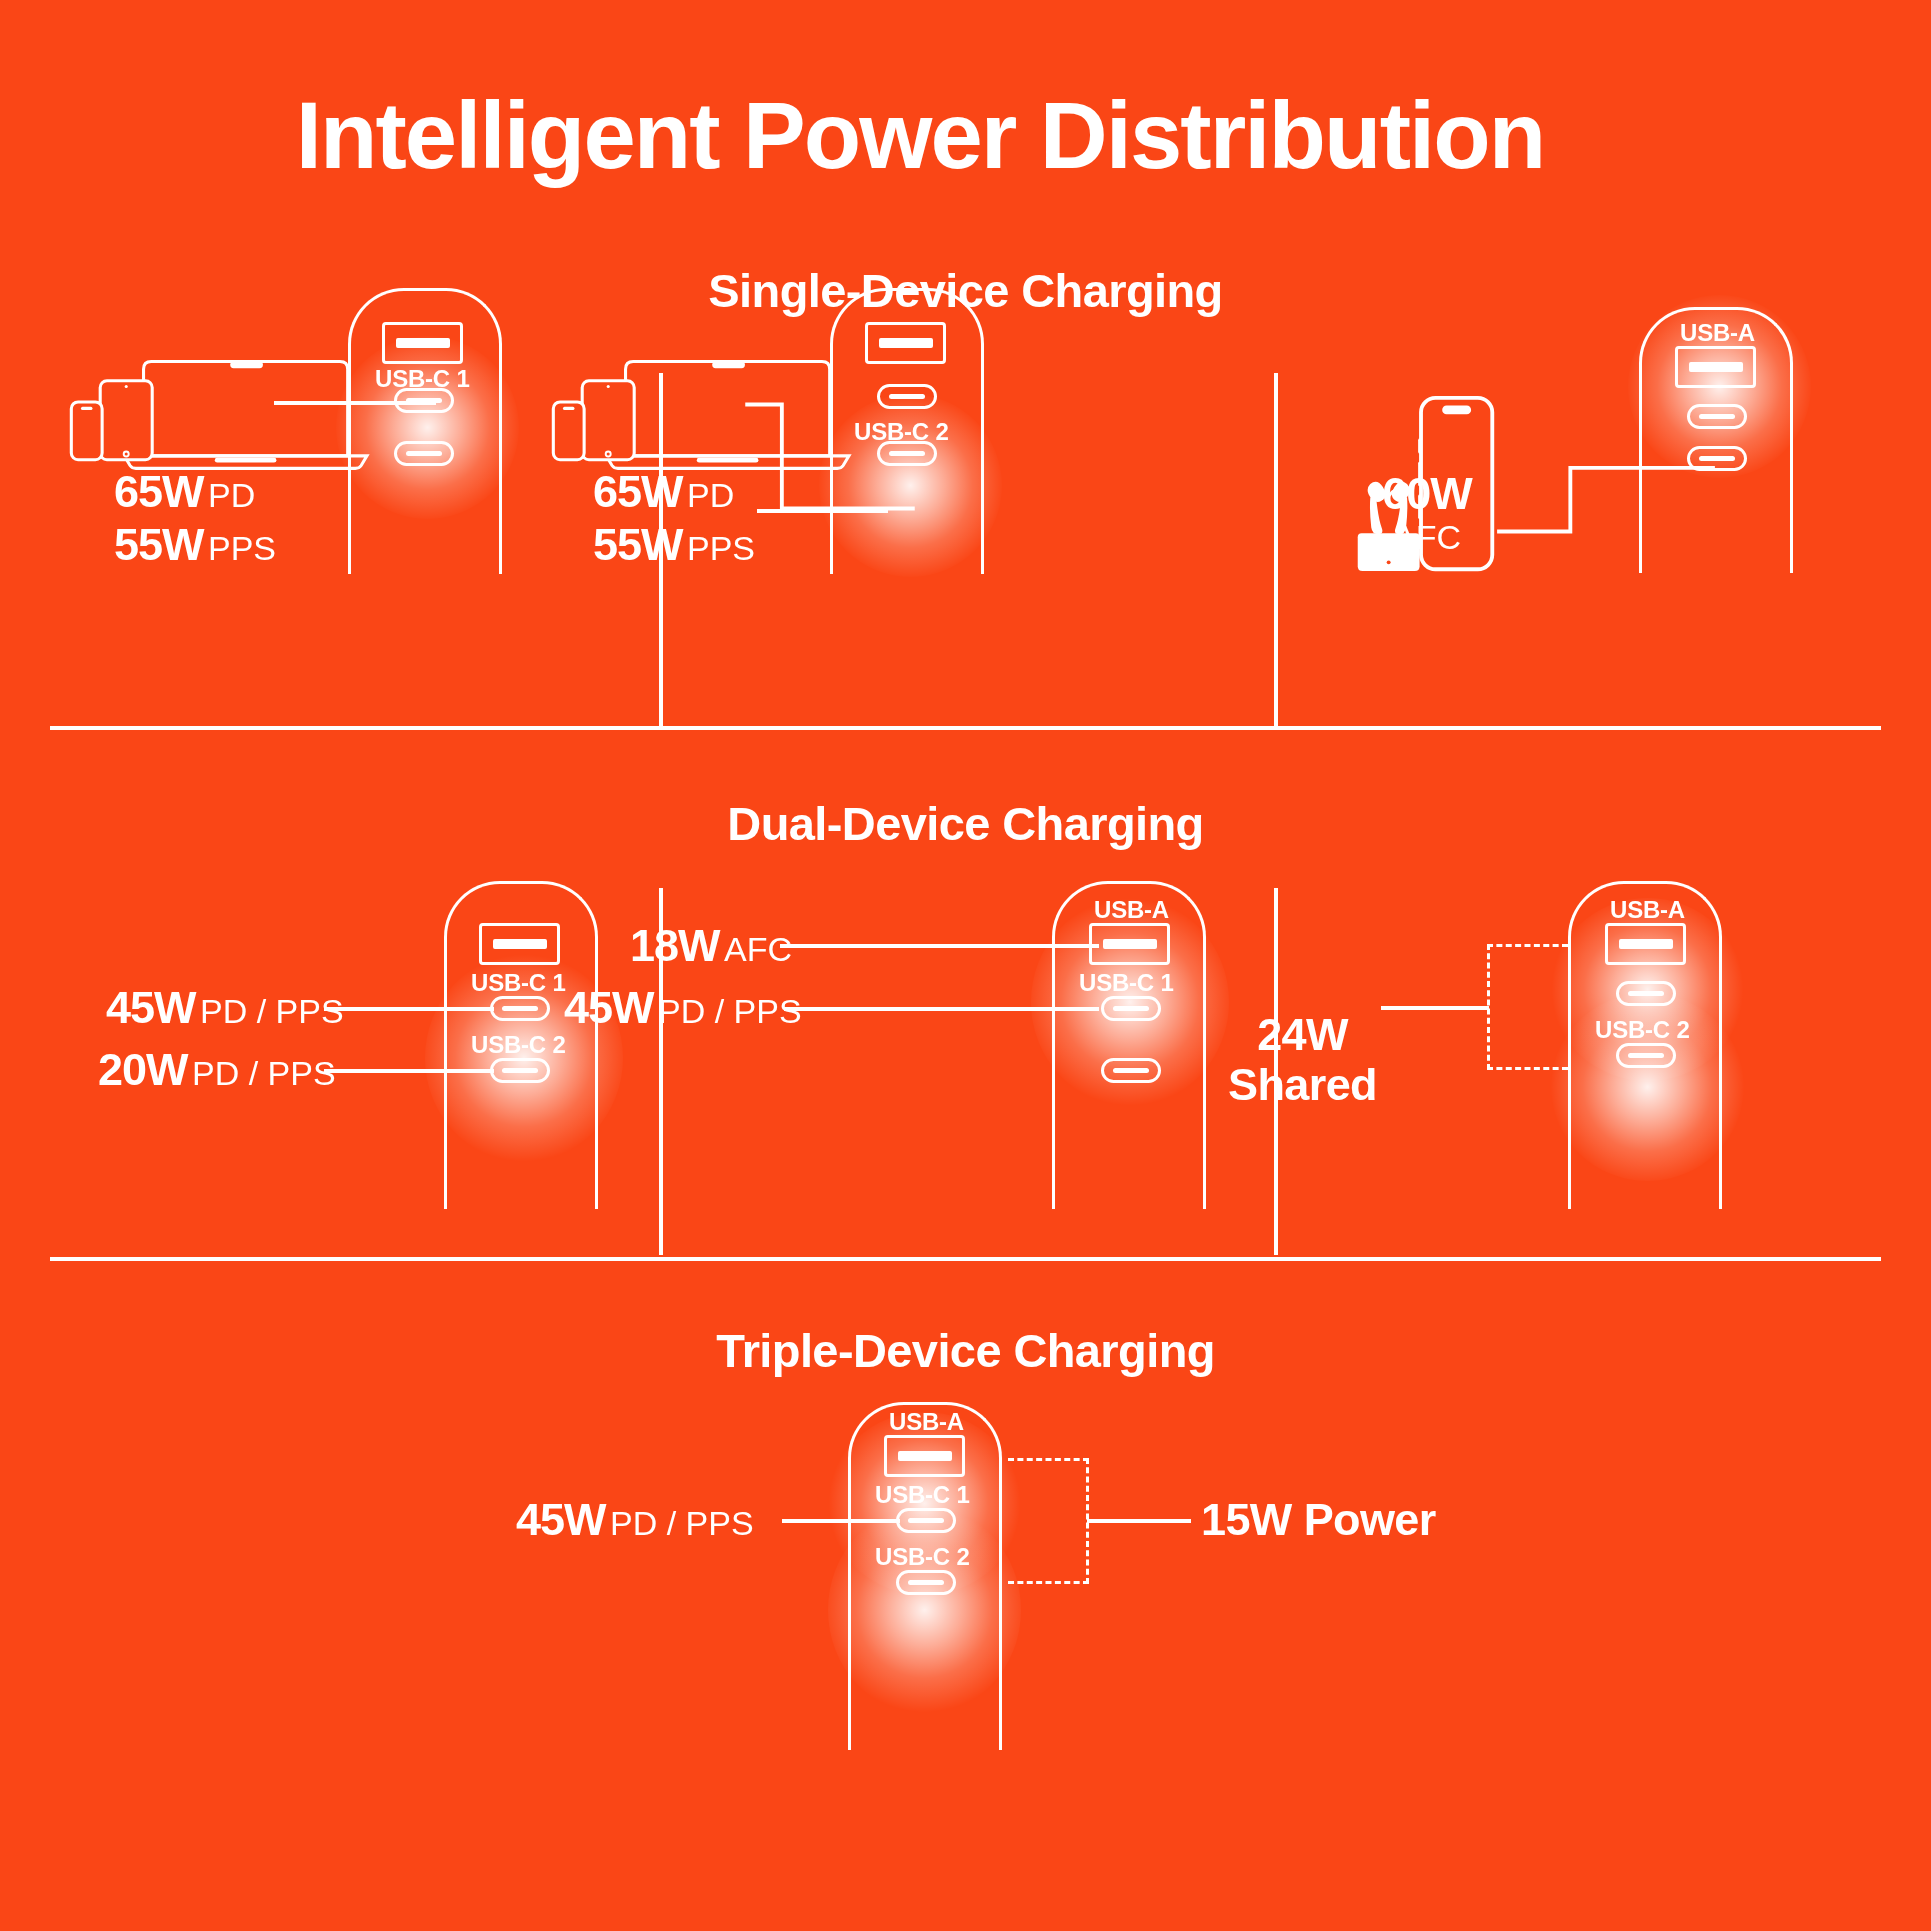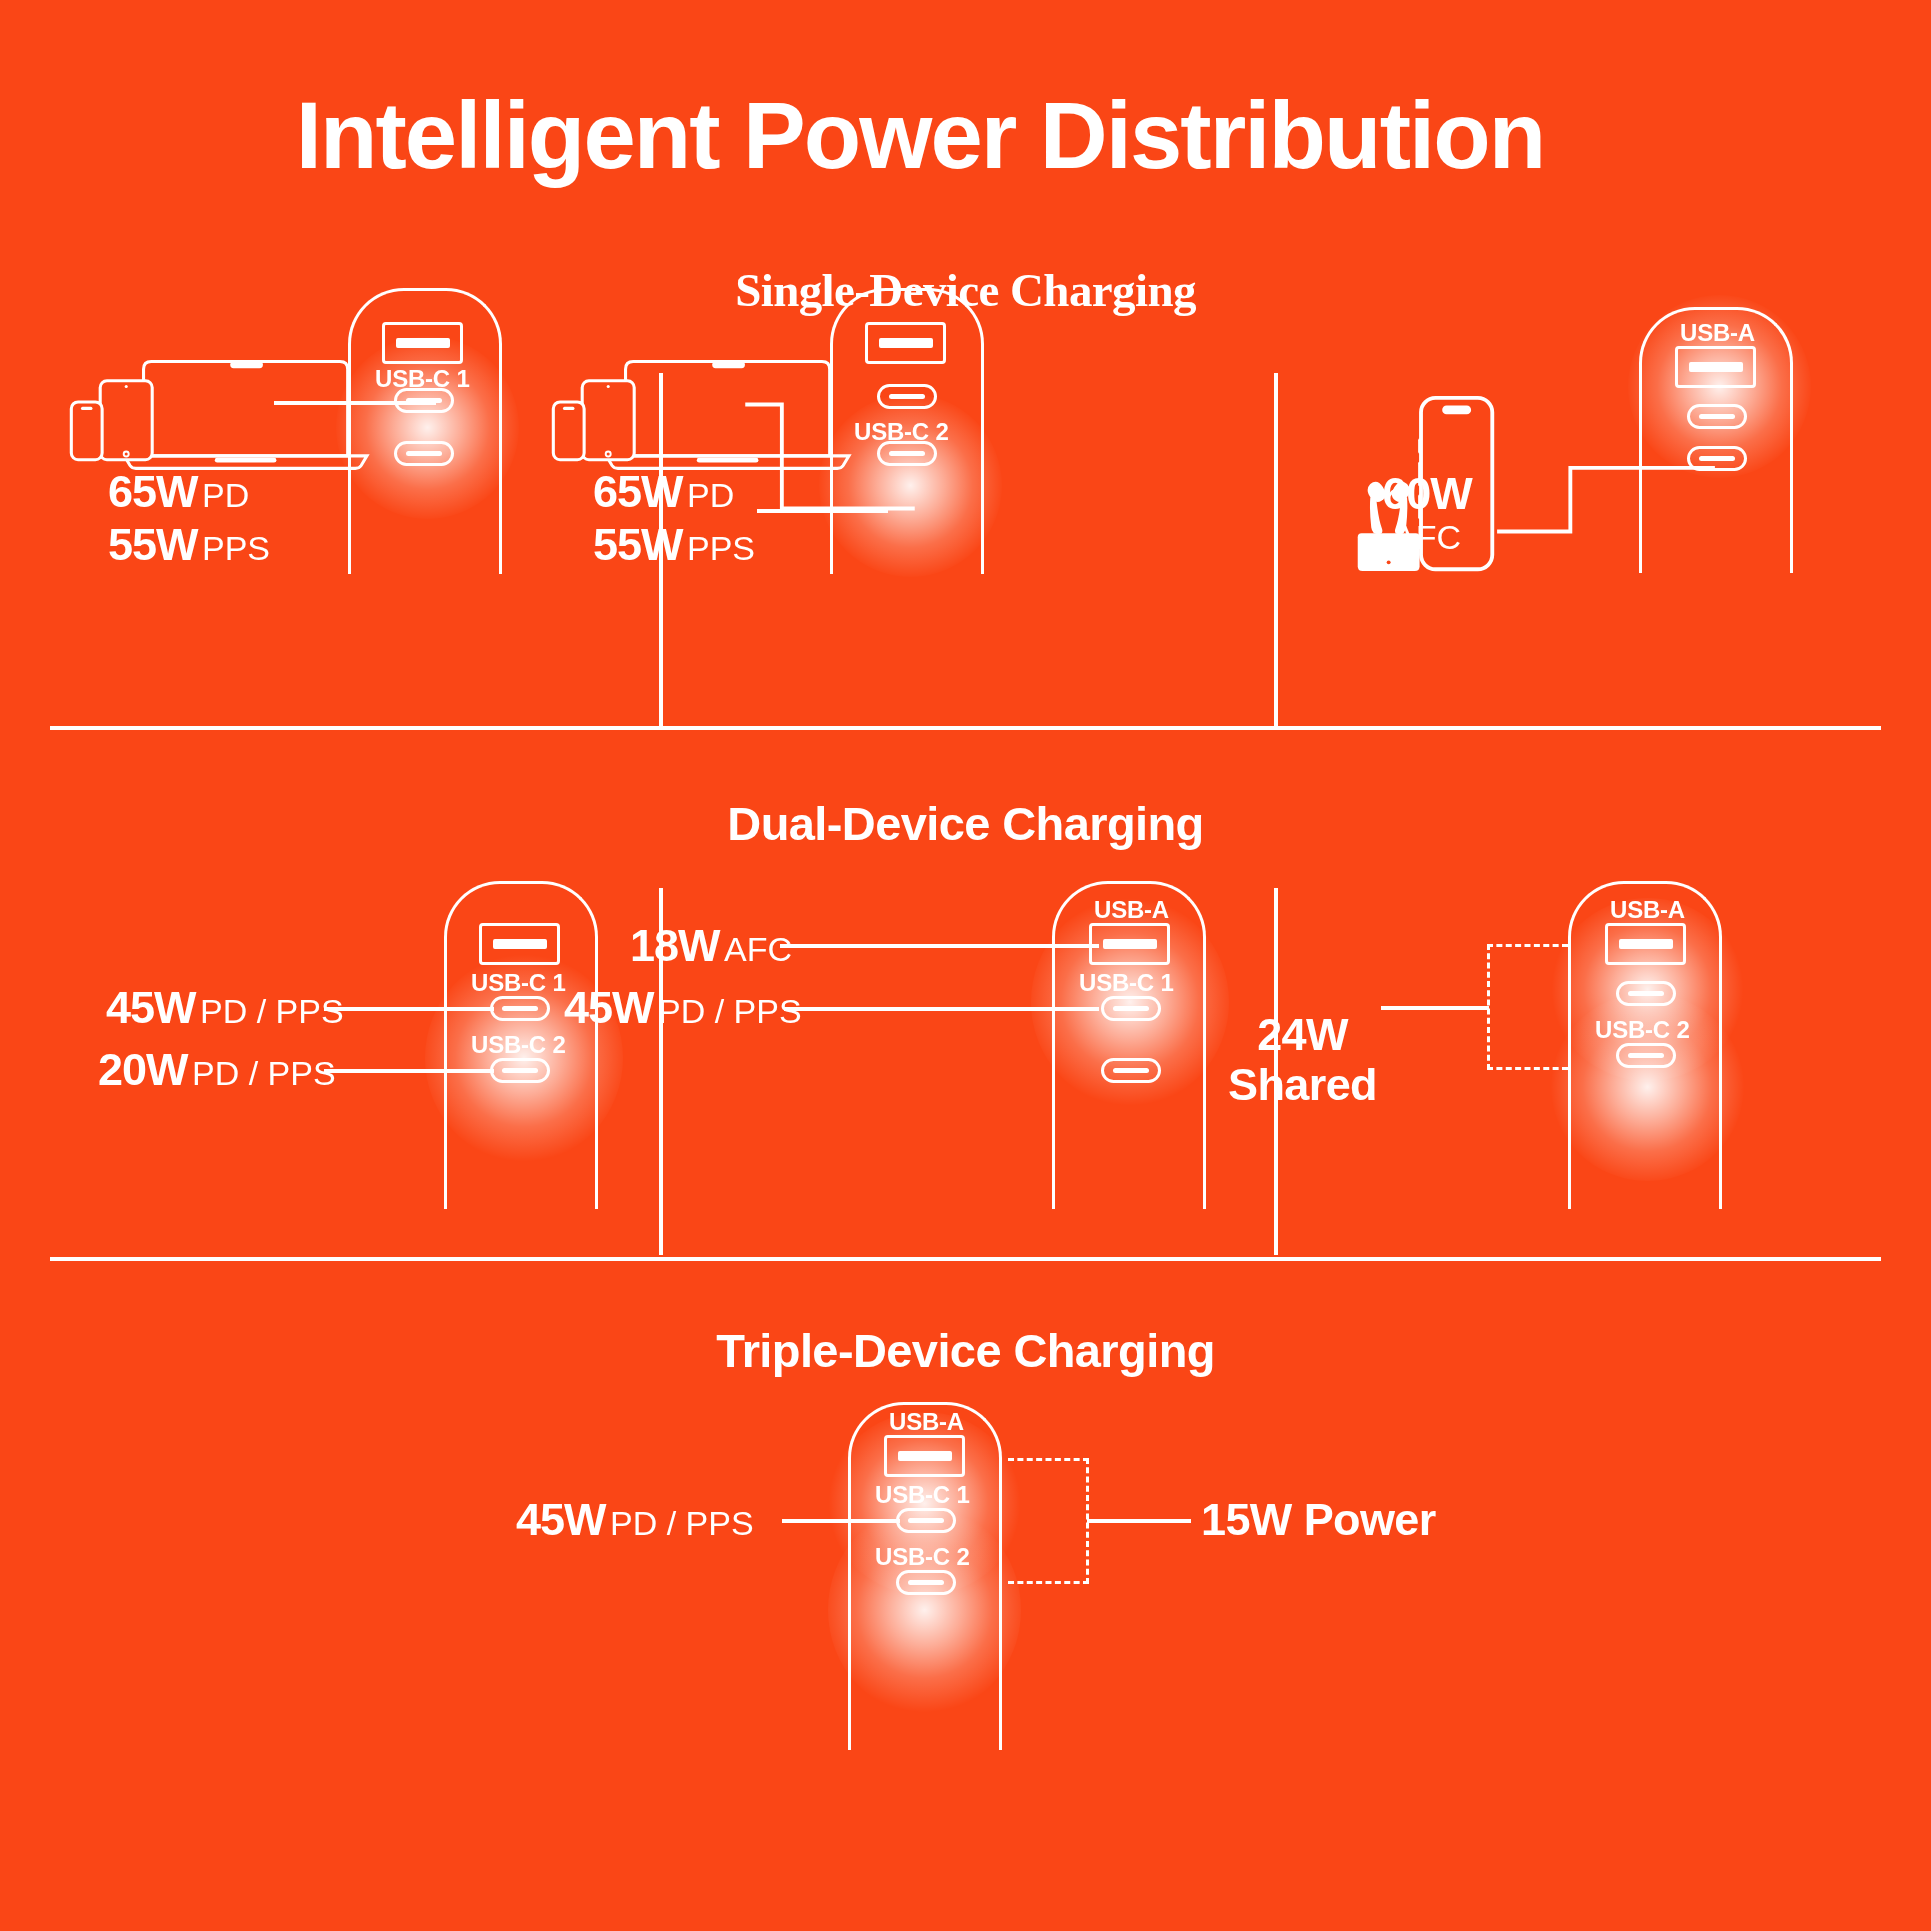--- a/index.html
+++ b/index.html
@@ -15,21 +15,21 @@
 
   
   .main-title{
     position:absolute; top:89px; left:0; width:1840px; text-align:center;
     font-size:94px; font-weight:bold; letter-spacing:-1.9px; line-height:1;
   }
   .section-title{
     position:absolute; left:0; width:1931px; text-align:center;
     font-size:47px; font-weight:bold; letter-spacing:-0.6px;
   }
-  #sec-single{ top:263px;font-family:Liberation Serif, serif; }
+  #sec-single{ top:263px; }
   #sec-dual  { top:796px; }
   #sec-triple{ top:1323px; }
 
   
   .hdiv{ position:absolute; height:3.9px; background:#FFF; }
   .vdiv{ position:absolute; width:3.9px; background:#FFF; }
 
   
   .charger{
     position:absolute;
@@ -129,21 +129,21 @@
   <div class="ln lnh" style="left:274px; top:401px; width:162px;"></div>
   <div class="ln lnv" style="left:433px; top:401px; height:0px;"></div>
 
   <div class="charger clip-bottom" style="left:348px; top:288px; width:154px; height:286px;"></div>
   <div class="glow" style="left:336px; top:336px; width:183px; height:183px;"></div>
   <div class="usba" style="left:382px; top:322px; width:81px; height:42px;"></div>
   <div class="port-label" style="left:375px; top:365px;">USB-C 1</div>
   <div class="usbc" style="left:394px; top:388px; width:60px; height:25px;"></div>
   <div class="usbc" style="left:394px; top:441px; width:60px; height:25px;"></div>
 
-  <div class="pw stack" style="left:108px; top:465px;">
+  <div class="pw stack" style="left:114px; top:465px;">
     <div><span class="big">65W</span>
          <span class="sm">PD</span></div>
     <div><span class="big">55W</span>
          <span class="sm">PPS</span></div>
   </div>
 
   <svg class="devsvg" style="left:550px; top:348px;" width="309" height="130" viewBox="0 0 320 135">
     <path d="M78 22 Q78 14 86 14 L282 14 Q290 14 290 22 L290 112 L78 112 Z" fill="none" stroke="#fff" stroke-width="3.2"></path>
     <rect x="168" y="14" width="34" height="7" rx="3.5" fill="#fff"></rect>
     <path d="M58 112 L310 112 L304 122 Q302 125 298 125 L70 125 Q66 125 64 122 Z" fill="none" stroke="#fff" stroke-width="3.2"></path>

